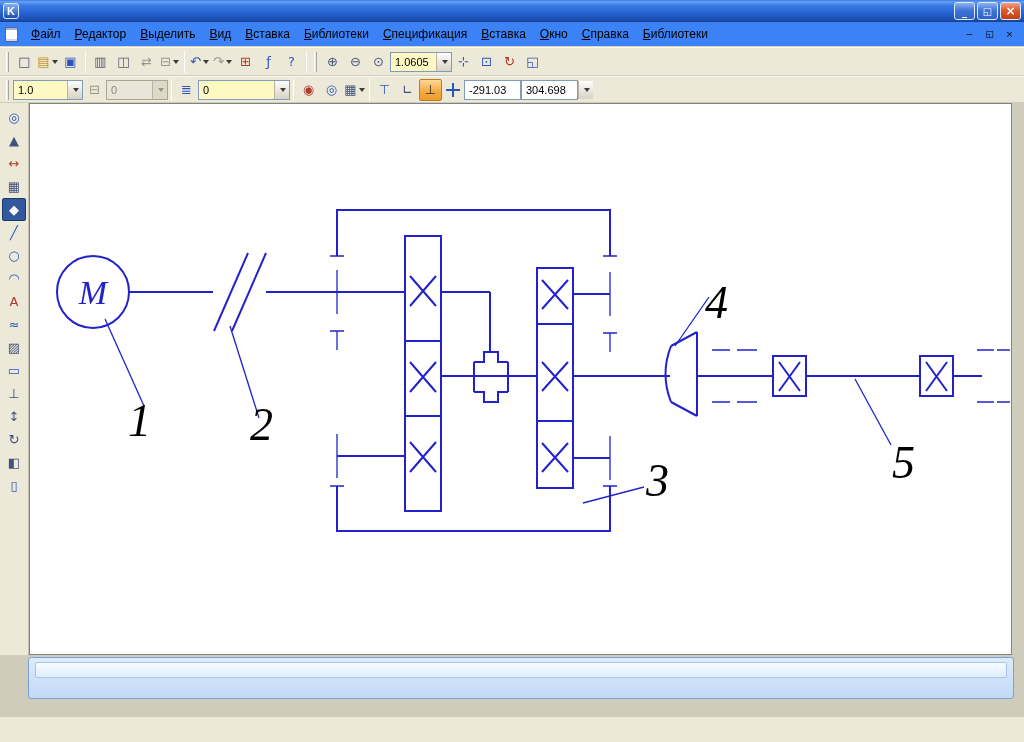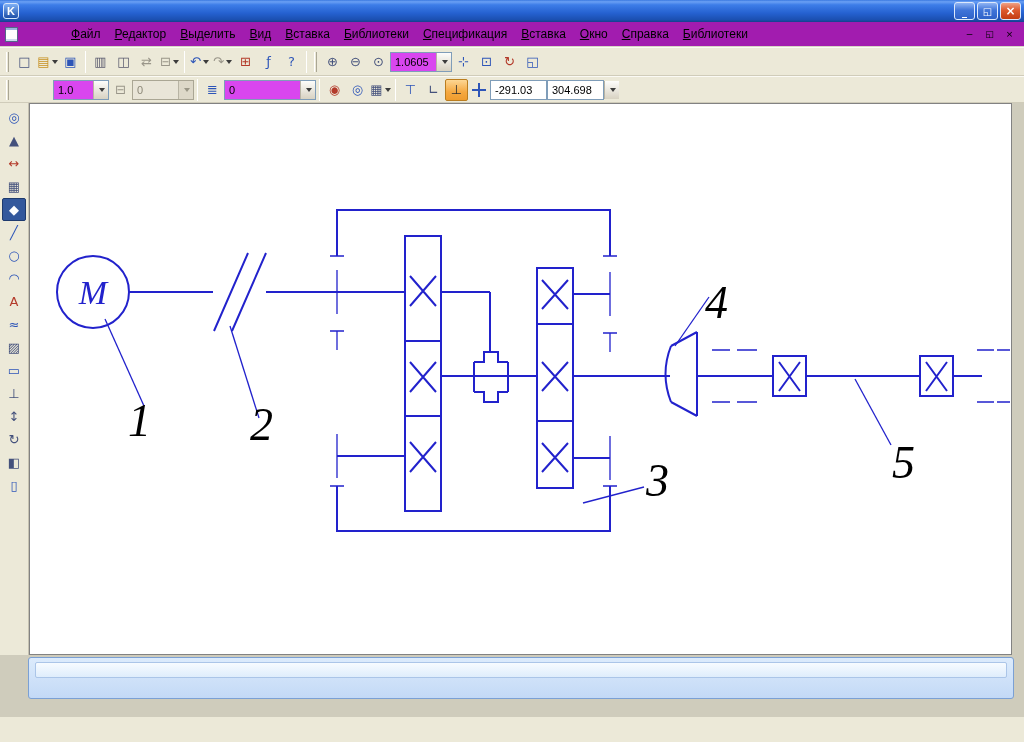--- a/index.html
+++ b/index.html
@@ -17,21 +17,21 @@
     color:#fff; font-size:11px; font-weight:bold; display:flex; align-items:center; justify-content:center;
     border:1px solid #d8e6fb; text-shadow:none; }
   .title-text { white-space:nowrap; overflow:hidden; }
   .win-ctrls { margin-left:auto; display:flex; gap:2px; }
   .wbtn { width:21px; height:18px; border-radius:3px; border:1px solid #dce8fb; color:#fff;
     background:linear-gradient(180deg,#8fb4f4,#3f74d8 45%,#2e62c8); display:flex; align-items:center; justify-content:center;
     font-size:10px; font-weight:bold; font-family:"DejaVu Sans",sans-serif; padding:0; }
   .wbtn[data-name="close-button"] { background:linear-gradient(180deg,#f0a184,#dd5a2e 45%,#c43d12); font-size:12px; }
 
   
-  .menubar { height:25px; display:flex; align-items:center; background:#a21caf; border-bottom:1px solid #d8d4c4; font-size:12px;gap:40px; }
+  .menubar { height:25px; display:flex; align-items:center; background:#3b82f6; border-bottom:1px solid #d8d4c4; font-size:12px; }
   .mdoc-icon { width:13px; height:15px; background:#fff; border:1px solid #56678a; margin:0 6px 0 5px;
     box-shadow:inset 0 2px 0 #9db4e0, inset 0 -2px 0 #cdd8ee; }
   .menu-items { display:flex; }
   .menu-item { display:inline-block; padding:4px 7px; color:#000; cursor:default; }
   .menu-item::first-letter { text-decoration:underline; }
   .mdi-ctrls { margin-left:auto; display:flex; gap:3px; padding-right:6px; }
   .mdi-btn { width:17px; height:15px; display:flex; align-items:center; justify-content:center;
     font-size:9px; color:#000; background:none; border:1px solid transparent; font-family:"DejaVu Sans",sans-serif; padding:0; }
 
   
@@ -40,26 +40,26 @@
   .toolbar2 { height:27px; }
   .tgroup { display:flex; align-items:center; }
   .grip { width:3px; height:20px; margin:0 4px; border-left:1px solid #fff; border-right:1px solid #aaa694; }
   .sep { width:1px; height:22px; background:#c4c0ae; border-right:1px solid #fff; margin:0 3px; }
   button.tbtn { width:23px; height:22px; display:flex; align-items:center; justify-content:center;
     background:none; border:1px solid transparent; border-radius:2px; padding:0; }
   .tbtn .glyph { font-size:13px; line-height:1; font-family:"DejaVu Sans",sans-serif; color:#44517c; }
   .tbtn.active { background:linear-gradient(180deg,#fdd794,#f5a840 60%,#ef9c2e); border:1px solid #bb7d1e; }
   .drop-arrow { width:0; height:0; border-left:3px solid transparent; border-right:3px solid transparent; border-top:4px solid #3c3c3c; margin-left:2px; }
 
-  .combo { display:flex; align-items:center; height:20px; background:#d946ef; border:1px solid #7f9db9; }
+  .combo { display:flex; align-items:center; height:20px; background:#fef9c3; border:1px solid #7f9db9; }
   .combo .val { font-size:11px; padding:0 4px; flex:1; color:#000; white-space:nowrap; }
   .cbtn { width:15px; height:18px; display:flex; align-items:center; justify-content:center;
     background:linear-gradient(180deg,#fdfdfb,#d8d2c2); border-left:1px solid #b8b4a4; }
   .combo-zoom { width:62px; }
-  .combo-step { width:56px;margin-left:40px; }
+  .combo-step { width:70px; }
   .combo-layer { width:92px; }
   .spin-field { width:62px; height:20px; background:#e9e5d8; border:1px solid #aaa694; display:flex; align-items:center; font-size:11px; color:#8c8878; }
   .spin-field .val { flex:1; padding:0 4px; }
   .spin-field .cbtn { background:#ddd8c8; }
   .spin-field .drop-arrow { border-top-color:#9a9686; }
   .field { height:20px; background:#fff; border:1px solid #7f9db9; display:flex; align-items:center; padding:0 4px; font-size:11px; color:#000; }
   .field-x, .field-y { width:57px; }
   .coord-icon { width:16px; height:16px; position:relative; margin:0 3px; }
   .coord-icon::before { content:""; position:absolute; left:1px; top:7px; width:14px; height:2px; background:#2d55b8; }
   .coord-icon::after  { content:""; position:absolute; left:7px; top:1px; width:2px; height:14px; background:#2d55b8; }

